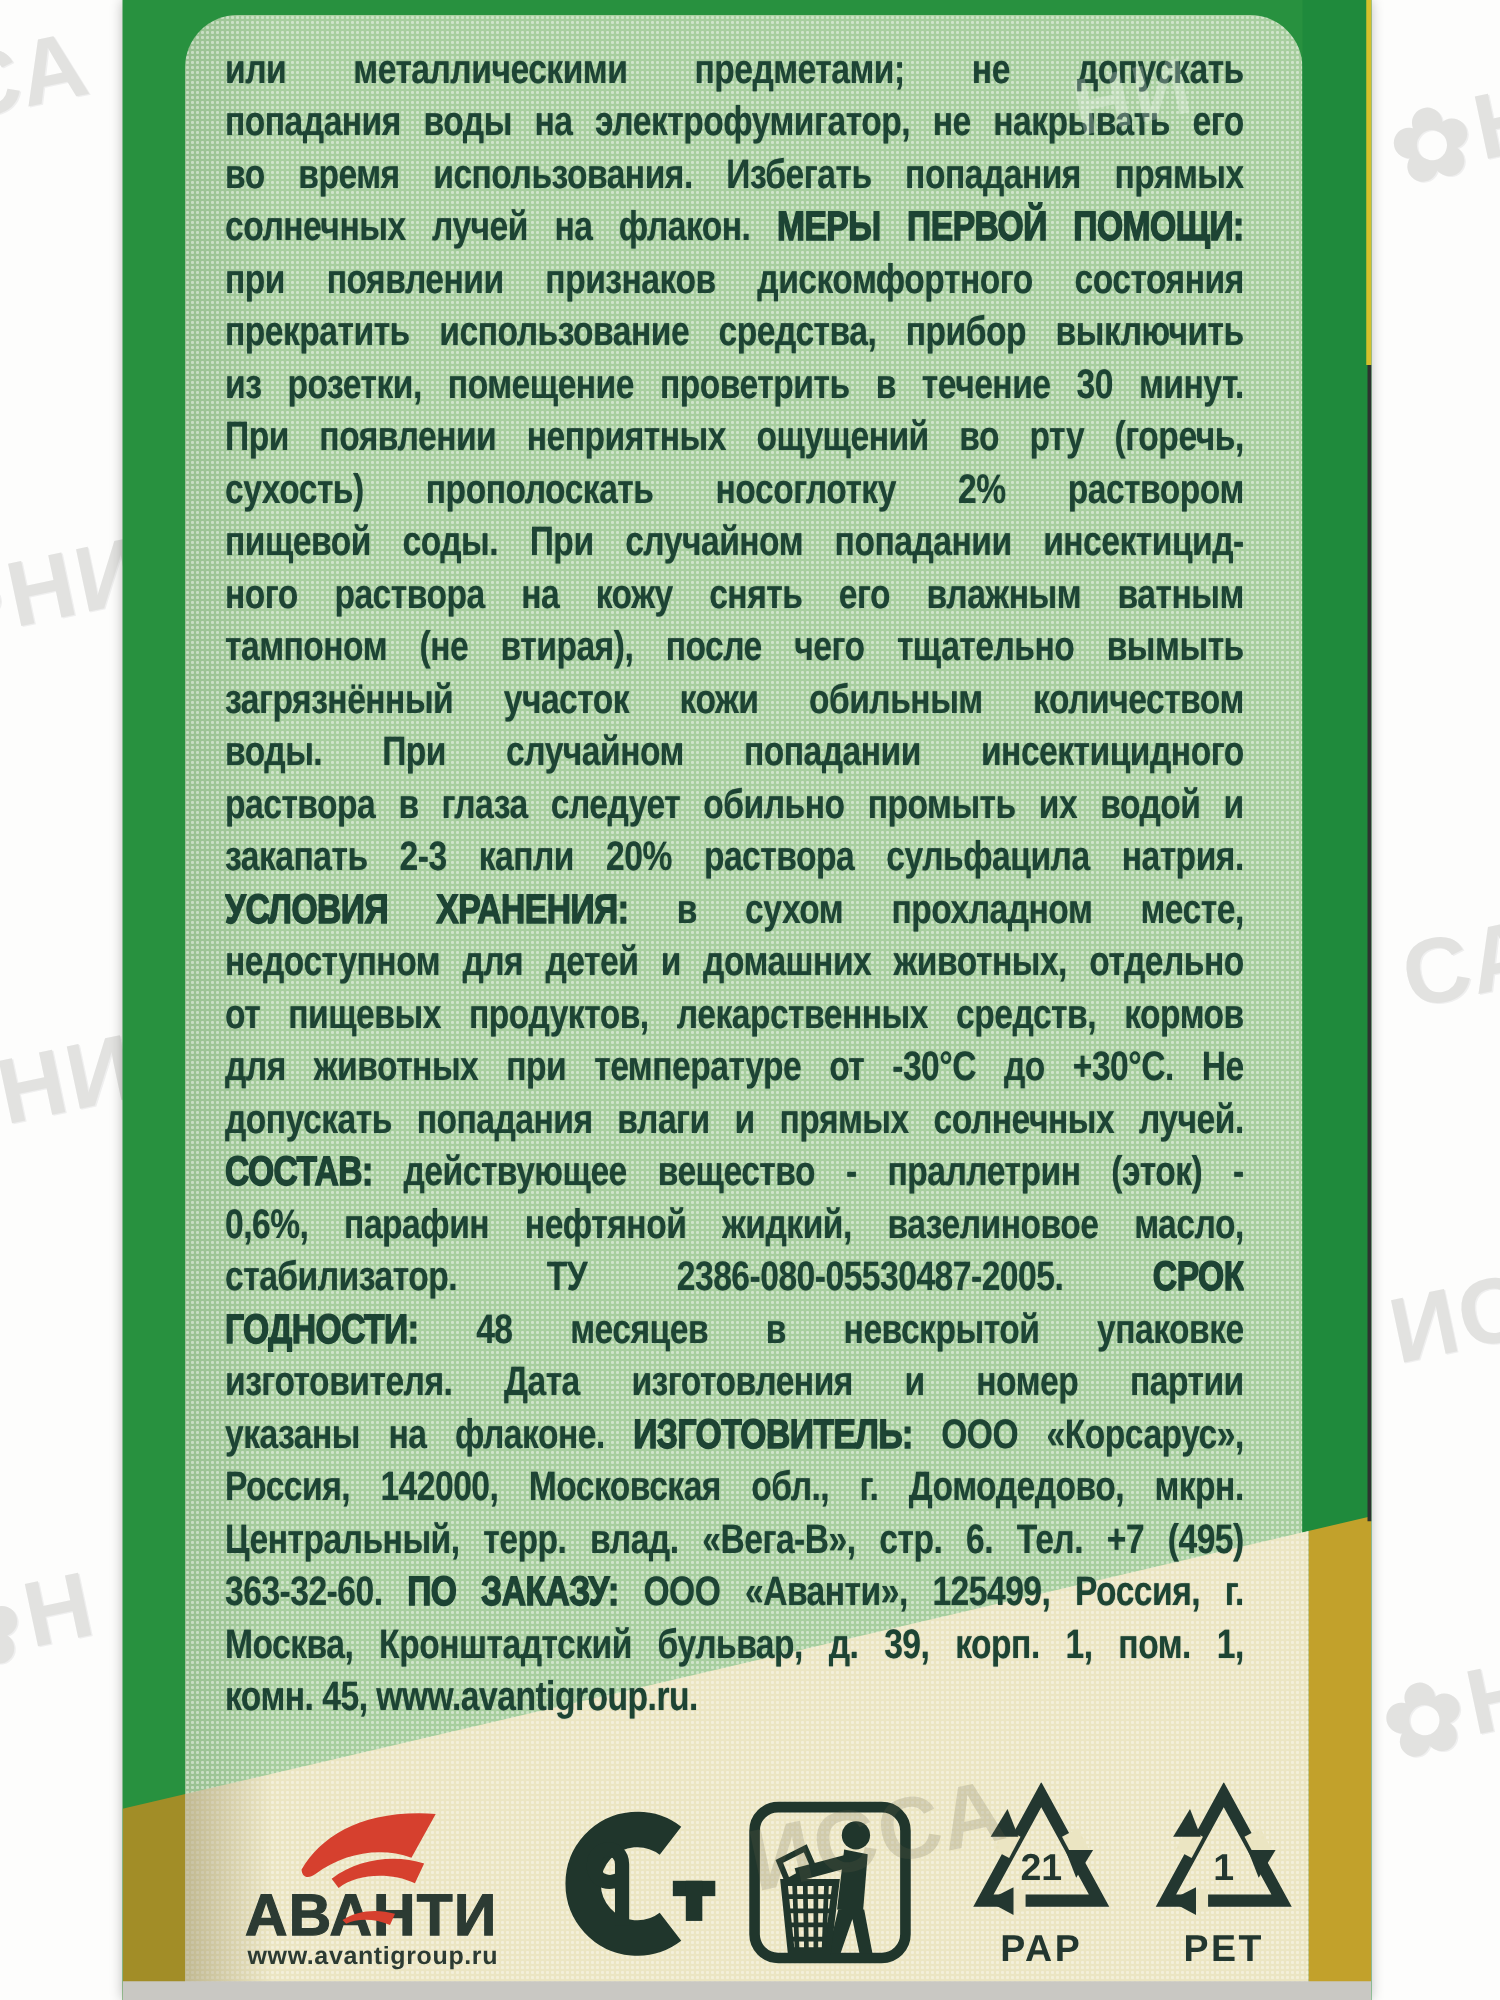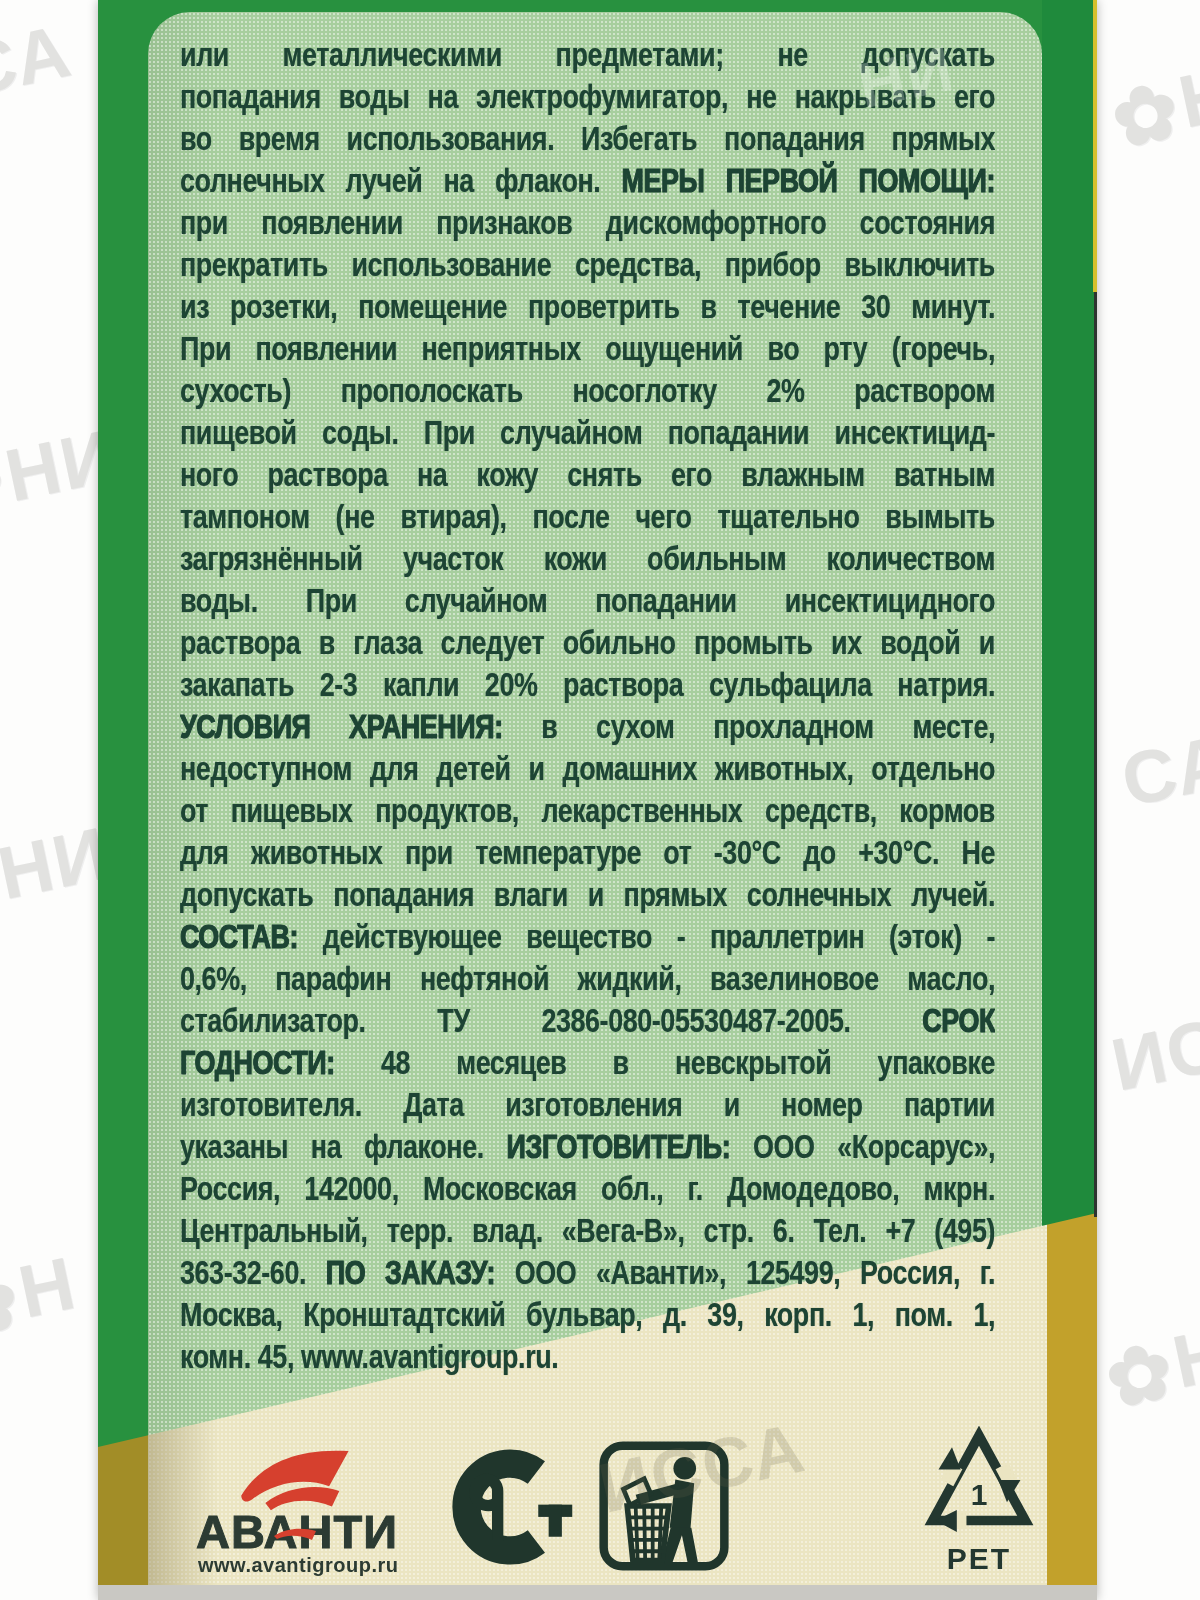--- a/index.html
+++ b/index.html
@@ -162,20 +162,33 @@
         <polygon points="85,46 40,58 43,69 87,57" fill="#20362c"></polygon>
         <polygon points="27,52 49,41 56,57 34,69" fill="none" stroke="#20362c" stroke-width="5"></polygon>
         <polygon points="77,93 68,130 79,130 89,101 95,130 106,130 99,93" fill="#20362c"></polygon>
         <g>
           <polygon points="31,70 75,70 68,128 37,128" fill="none" stroke="#20362c" stroke-width="6"></polygon>
           <path d="M 40 72 L 42 126 M 49 72 L 50 126 M 58 72 L 58 126 M 67 72 L 65 126" stroke="#20362c" stroke-width="4" fill="none"></path>
           <path d="M 32 82 L 74 82 M 33 94 L 72 94 M 34 106 L 71 106 M 35 118 L 70 118" stroke="#20362c" stroke-width="4" fill="none"></path>
         </g>
       </svg>
 
+      <div class="recy pap">
+        <svg width="118" height="108" viewBox="0 0 120 112">
+          <polygon points="60,10 12,98 108,98" fill="none" stroke="#233730" stroke-width="10"></polygon>
+          <rect x="79" y="43" width="20" height="15" fill="#ebe5c2" transform="rotate(62 89 50)"></rect>
+          <polygon points="80,56 103,56 89,79" fill="#233730"></polygon>
+          <rect x="30" y="90" width="17" height="17" fill="#ebe5c2"></rect>
+          <polygon points="37,87 37,110 15,98" fill="#233730"></polygon>
+          <rect x="21" y="43" width="20" height="15" fill="#ebe5c2" transform="rotate(-62 31 50)"></rect>
+          <polygon points="41,45 18,45 32,22" fill="#233730"></polygon>
+        </svg>
+        <div class="num">21</div>
+        <div class="mat">PAP</div>
+      </div>
 
       <div class="recy pet">
         <svg width="118" height="108" viewBox="0 0 120 112">
           <polygon points="60,10 12,98 108,98" fill="none" stroke="#233730" stroke-width="10"></polygon>
           <rect x="79" y="43" width="20" height="15" fill="#ebe5c2" transform="rotate(62 89 50)"></rect>
           <polygon points="80,56 103,56 89,79" fill="#233730"></polygon>
           <rect x="30" y="90" width="17" height="17" fill="#ebe5c2"></rect>
           <polygon points="37,87 37,110 15,98" fill="#233730"></polygon>
           <rect x="21" y="43" width="20" height="15" fill="#ebe5c2" transform="rotate(-62 31 50)"></rect>
           <polygon points="41,45 18,45 32,22" fill="#233730"></polygon>

